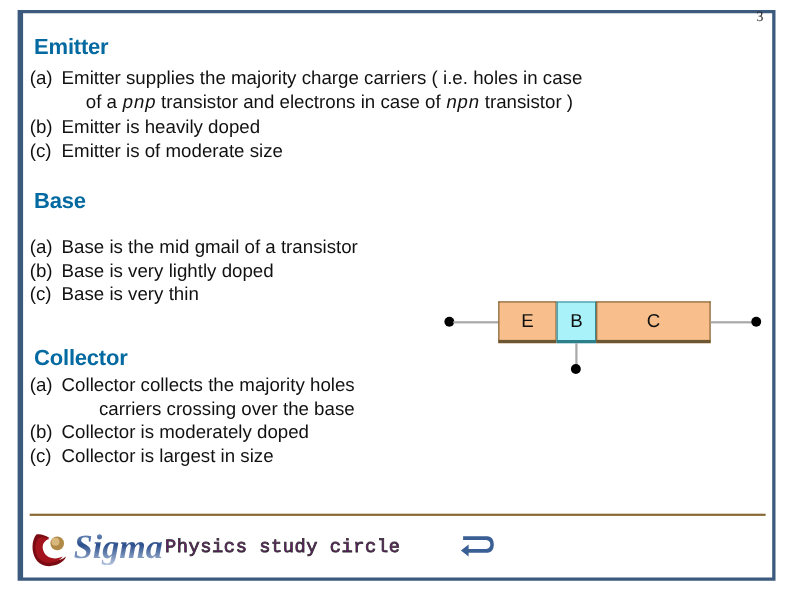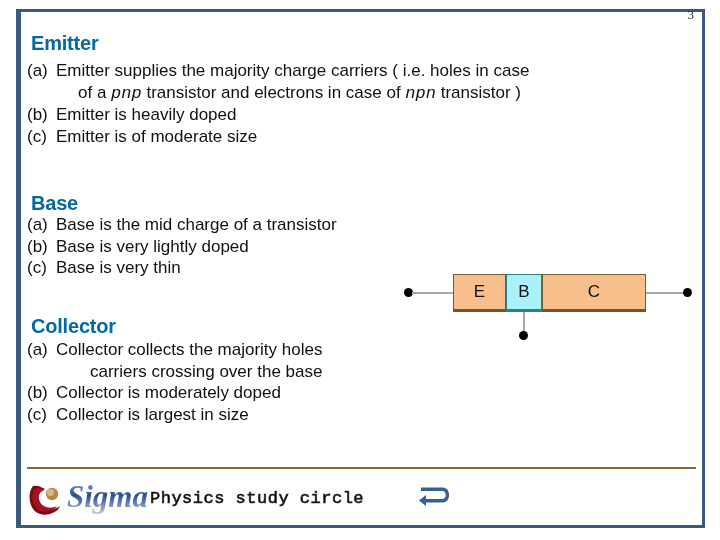--- a/index.html
+++ b/index.html
@@ -90,21 +90,21 @@
   .it {
     font-family: Liberation Mono, monospace;
     font-style: italic;
     font-size: 17px;
   }
 
   
   #sec-emitter-head { left: 10px; top: 20px; }
   #sec-emitter-list { top: 48px; }
 
-  #sec-base-head    { left: 10px; top: 180px; }
+  #sec-base-head    { left: 10px; top: 160px; }
   #sec-base-list    { top: 202px; }
 
   #sec-collector-head { left: 10px; top: 303px; }
   #sec-collector-list { top: 327px; }
 
   
   .diagram {
     position: absolute;
     left: 365px;
     top: 250px;
@@ -181,21 +181,21 @@
     text-shadow: 0 0 0 rgba(0,0,0,0);
     line-height: 34px;
     text-align: right;
   }
   .logo-tag {
     position: absolute;
     left: 129px;
     top: 15px;
     font-family: "Liberation Mono", monospace;
     font-size: 17px;
-    color: #000000;
+    color: #701a75;
     -webkit-text-stroke: 0.7px #2b2b2b;
     letter-spacing: 0.5px;
     white-space: nowrap;
   }
   .arrow-icon {
     position: absolute;
     left: 394px;
     top: 12px;
     width: 34px;
     height: 26px;
@@ -236,21 +236,21 @@
           <div class="li">
             <span class="marker">(c)</span>
             <span class="cont"><span>Emitter is of moderate size</span></span>
           </div>
         </div>
 
       <div class="section-head" id="sec-base-head">Base</div>
       <div class="list" id="sec-base-list">
           <div class="li">
             <span class="marker">(a)</span>
-            <span class="cont"><span>Base is the mid charge of a transistor</span></span>
+            <span class="cont"><span>Base is the mid gmail of a transistor</span></span>
           </div>
           <div class="li">
             <span class="marker">(b)</span>
             <span class="cont"><span>Base is very lightly doped</span></span>
           </div>
           <div class="li">
             <span class="marker">(c)</span>
             <span class="cont"><span>Base is very thin</span></span>
           </div>
         </div>

